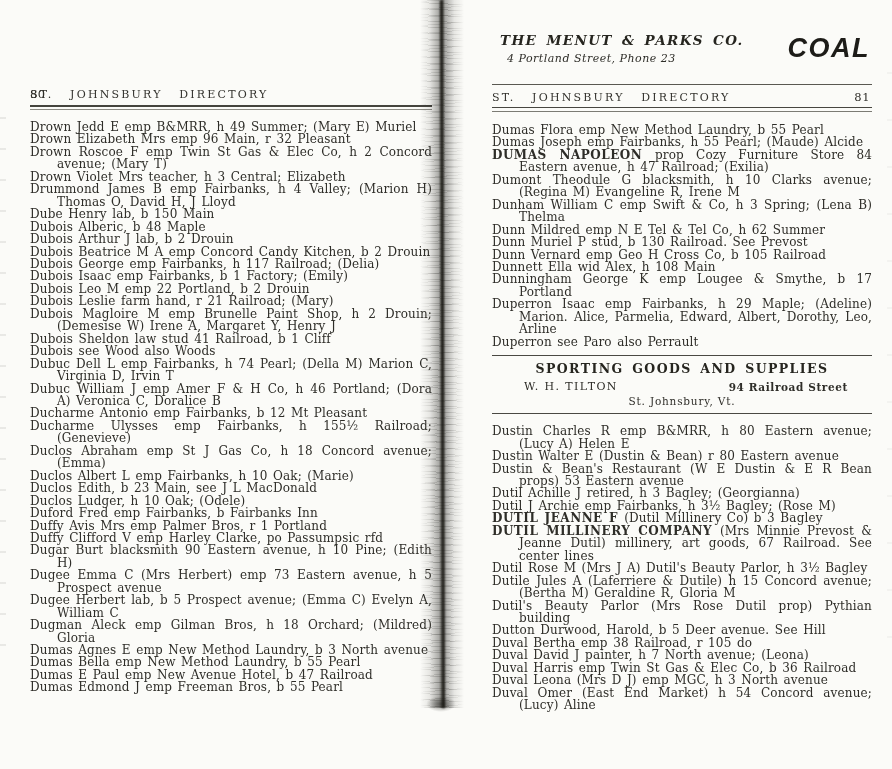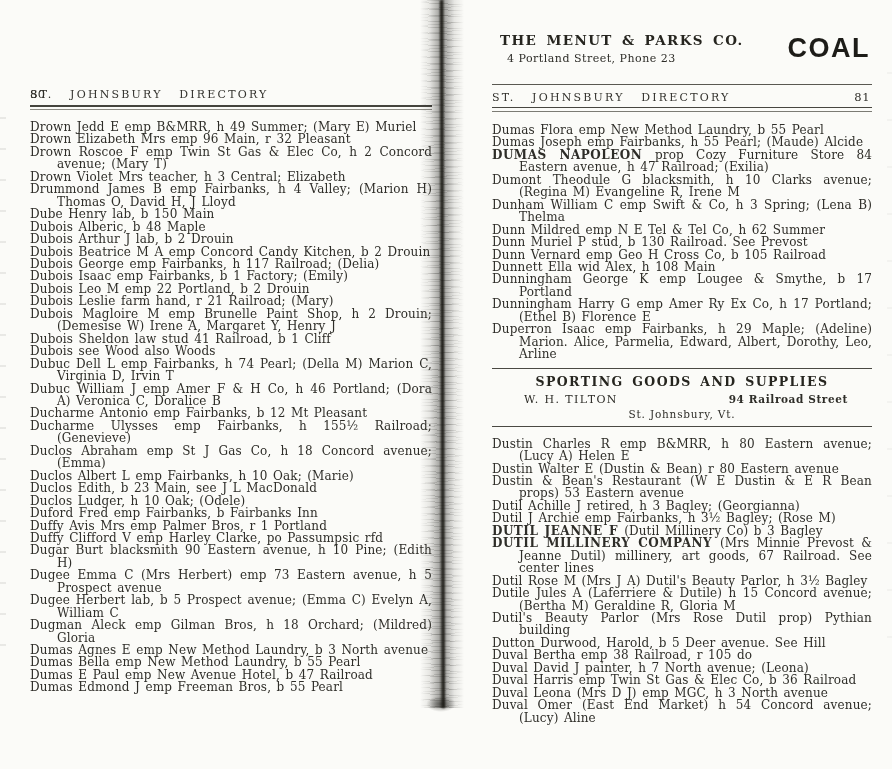--- a/index.html
+++ b/index.html
@@ -15,21 +15,21 @@
   .lp-head{position:relative;height:16px;}
   .pg-num{position:absolute;top:1px;font-size:11.5px;letter-spacing:.5px;}
   .lp-head .pg-num{left:0;}
   .run-title{font-size:11px;letter-spacing:2.2px;word-spacing:11px;color:#34332e;padding-top:2px;white-space:nowrap;}
   .rule-heavy{margin-top:3px;height:2px;border-top:2.5px solid #45443e;border-bottom:1px solid #8d8c85;}
   .entries{margin-top:11px;font-size:12px;line-height:12.45px;text-align:justify;letter-spacing:.15px;word-spacing:1.5px;}
   .entry{padding-left:27px;text-indent:-27px;}
   .bold-name{font-weight:bold;letter-spacing:.5px;}
   
   .page-right{position:absolute;left:492px;top:32px;width:380px;}
-  .ad-top{position:relative;height:52px;}
+  .ad-top{position:relative;height:52px;font-style:italic;}
   .ad-company{font-weight:bold;font-size:13.5px;letter-spacing:1.4px;word-spacing:3px;padding-left:8px;color:#26251f;white-space:nowrap;}
   .ad-addr{font-size:11px;padding-left:15px;margin-top:4px;letter-spacing:.5px;white-space:nowrap;}
   .ad-product{position:absolute;right:2px;top:1px;font-family:"Liberation Sans",sans-serif;font-size:27px;font-weight:600;letter-spacing:1.5px;color:#1d1c18;}
   .rp-head{position:relative;border-top:1.3px solid #5a5952;padding:4px 0 3px;}
   .rp-head .pg-num{right:2px;top:5px;}
   .rule-double{height:3px;border-top:1.6px solid #474640;border-bottom:1px solid #7c7b74;}
   .rp-entries{margin-top:12px;}
   
   .ad-box{margin:7px 0 8px;border-top:1.5px solid #4a4943;border-bottom:1.5px solid #4a4943;padding:5px 2px 6px;text-indent:0;}
   .ad-box-title{text-align:center;font-weight:bold;font-size:12.5px;letter-spacing:1.4px;word-spacing:3px;color:#26251f;}
@@ -123,22 +123,22 @@
       <div class="entry"><span>Dumas Flora emp New Method Laundry, b 55 Pearl</span></div>
       <div class="entry"><span>Dumas Joseph emp Fairbanks, h 55 Pearl; (Maude) Alcide</span></div>
       <div class="entry"><span class="bold-name">DUMAS NAPOLEON </span><span>prop Cozy Furniture Store 84 Eastern avenue, h 47 Railroad; (Exilia)</span></div>
       <div class="entry"><span>Dumont Theodule G blacksmith, h 10 Clarks avenue; (Regina M) Evangeline R, Irene M</span></div>
       <div class="entry"><span>Dunham William C emp Swift &amp; Co, h 3 Spring; (Lena B) Thelma</span></div>
       <div class="entry"><span>Dunn Mildred emp N E Tel &amp; Tel Co, h 62 Summer</span></div>
       <div class="entry"><span>Dunn Muriel P stud, b 130 Railroad. See Prevost</span></div>
       <div class="entry"><span>Dunn Vernard emp Geo H Cross Co, b 105 Railroad</span></div>
       <div class="entry"><span>Dunnett Ella wid Alex, h 108 Main</span></div>
       <div class="entry"><span>Dunningham George K emp Lougee &amp; Smythe, b 17 Portland</span></div>
-      <div class="entry"><span>Dunningham Harry G emp Amer Ry Ex Co, h 17 Portland; (Ethel B) Florence E</span></div>
       <div class="entry"><span>Duperron Isaac emp Fairbanks, h 29 Maple; (Adeline) Marion. Alice, Parmelia, Edward, Albert, Dorothy, Leo, Arline</span></div>
+      <div class="entry"><span>Duperron see Paro also Perrault</span></div>
     </div>
 
   <div class="ad-box">
     <div class="ad-box-title">SPORTING GOODS AND SUPPLIES</div>
     <div class="ad-box-row">
       <span class="ad-box-name">W. H. TILTON</span>
       <span class="ad-box-street">94 Railroad Street</span>
     </div>
     <div class="ad-box-city">St. Johnsbury, Vt.</div>
   </div>

